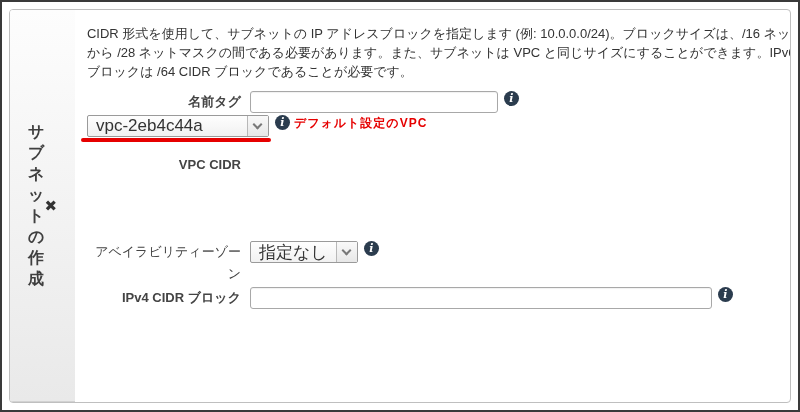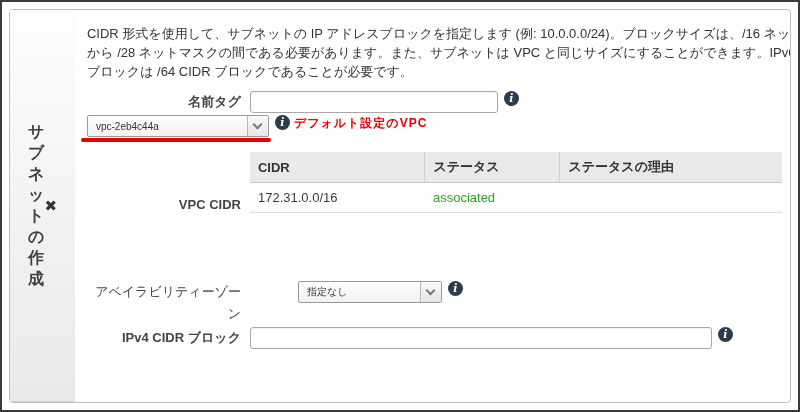--- a/index.html
+++ b/index.html
@@ -55,25 +55,25 @@
     font-family:"Liberation Sans","DejaVu Sans",sans-serif;
     box-shadow:inset 0 1px 1px rgba(0,0,0,0.06);
     background:#fff;
   }
   .input-name { width:248px; }
   .input-ipv4 { width:462px; }
   .fake-select {
     height:22px; display:inline-flex; align-items:center;
     border:1px solid #9a9a9a; border-radius:2px;
     background:linear-gradient(#fefefe,#f1f1f1);
-    font-size:10px; color:#333;
+    font-size:17px; color:#333;
     padding-left:8px; cursor:pointer; position:relative;
   }
   .sel-vpc { width:182px; }
-  .sel-az  { width:144px;margin-left:48px; }
+  .sel-az  { width:108px; }
   .chev-box {
     margin-left:auto; align-self:stretch; width:21px;
     border-left:1px solid #b8b8b8;
     background:linear-gradient(#f9f9f9,#e7e7e7);
     display:flex; align-items:center; justify-content:center;
   }
   .chevron {
     width:7px; height:7px;
     border-right:2px solid #787878; border-bottom:2px solid #787878;
     transform:rotate(45deg); margin-top:-3px;
@@ -160,36 +160,20 @@
               </span>
           </span>
           <span class="red-underline" style="background: rgb(230, 0, 0);"></span>
         </span>
         <span class="info-icon">i</span>
         <span class="annotation" style="color: rgb(230, 0, 0);">デフォルト設定のVPC</span>
       </div>
 
       <div class="form-row row-vpc-cidr">
         <div class="form-label">VPC CIDR</div>
-        <table class="cidr-table">
-          <thead>
-            <tr>
-              <th class="col-cidr">CIDR</th>
-              <th class="col-status">ステータス</th>
-              <th>ステータスの理由</th>
-            </tr>
-          </thead>
-          <tbody>
-            <tr>
-              <td>172.31.0.0/16</td>
-              <td class="status-cell" style="color: rgb(44, 160, 44);">associated</td>
-              <td></td>
-            </tr>
-          </tbody>
-        </table>
       </div>
 
       <div class="form-row row-az">
         <div class="form-label normal">アベイラビリティーゾーン</div>
         <span class="fake-select sel-az">
           <span>指定なし</span>
           <span class="chev-box">
               <span class="chevron"></span>
             </span>
         </span>

